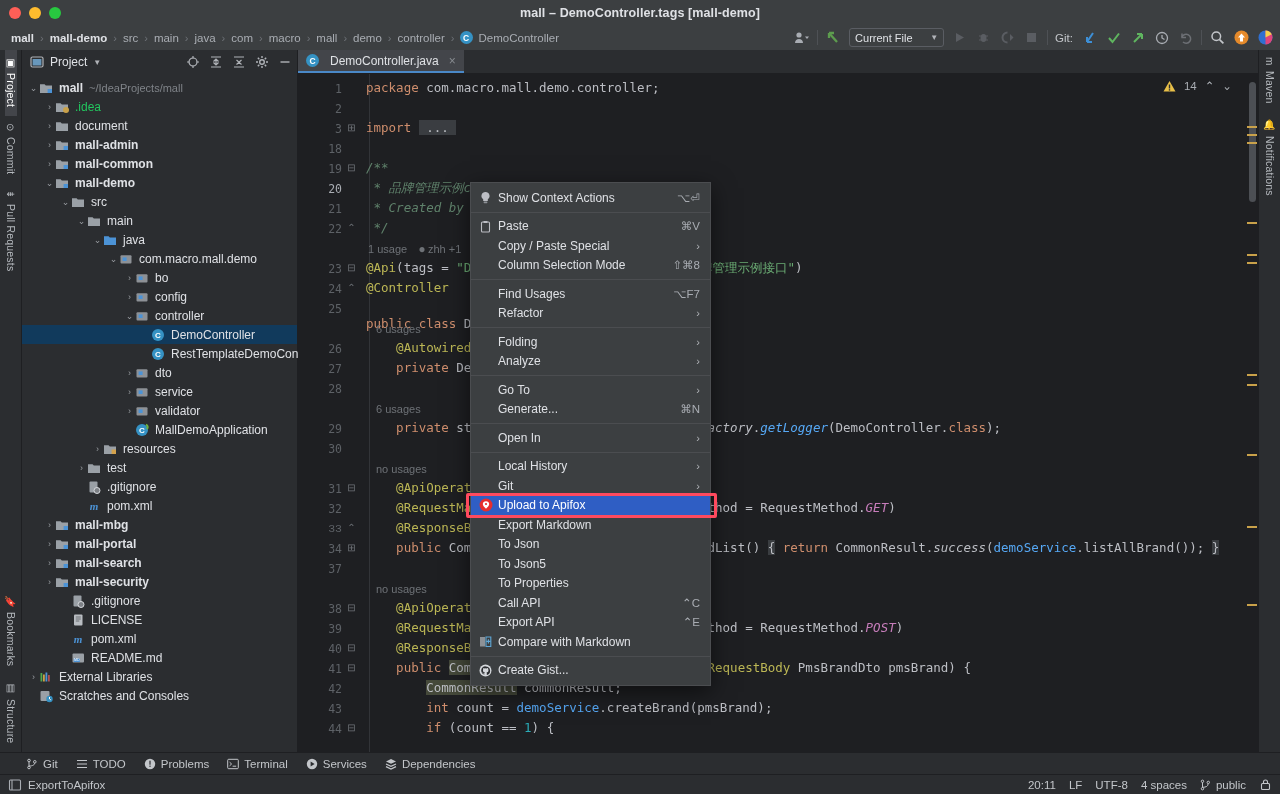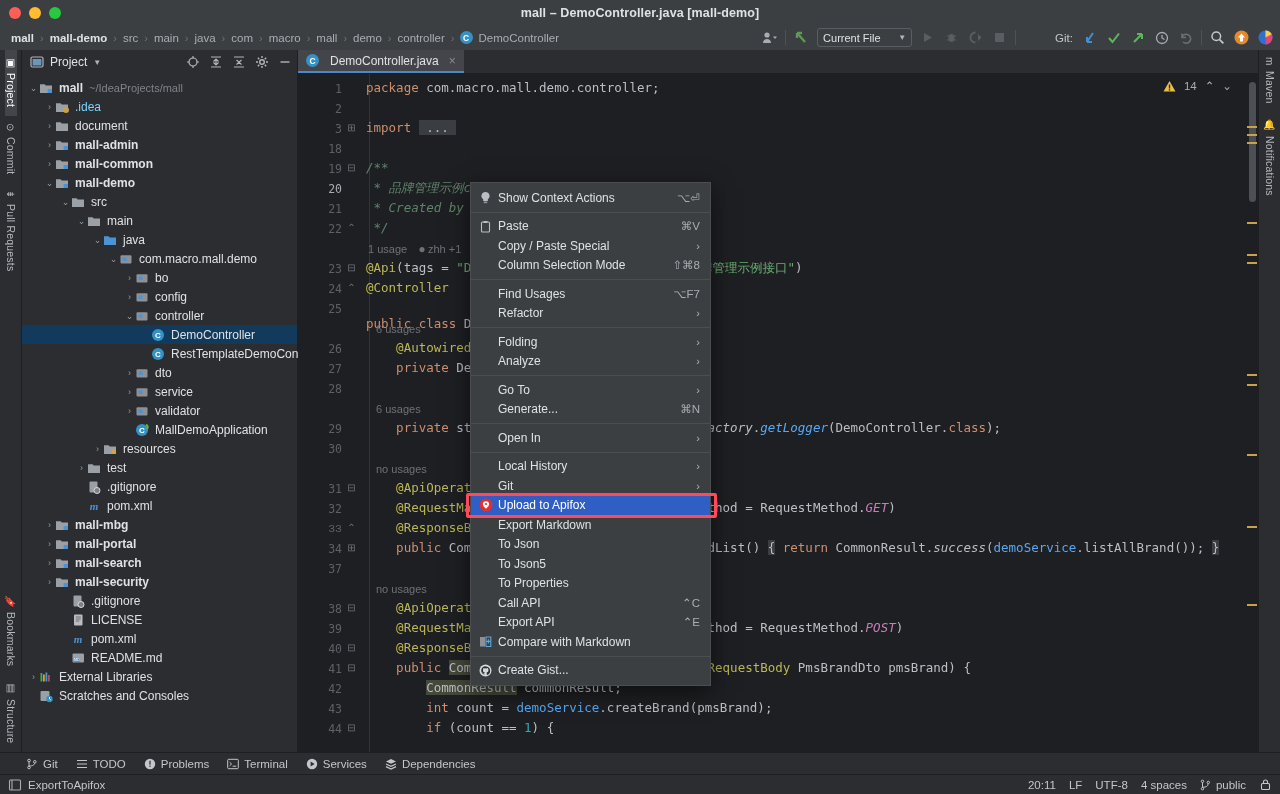--- a/index.html
+++ b/index.html
@@ -47,21 +47,21 @@
     margin-right: 5px;
   }
   .tb-right { margin-left: auto; display: flex; align-items: center; gap: 7px; padding-right: 6px; }
   .tb-ico { width: 17px; height: 17px; display: inline-flex; align-items: center; justify-content: center; color: #a9adb3; }
   .tb-sep { width: 1px; height: 15px; background: #4e5155; }
   .runconfig {
     height: 19px; min-width: 95px; border: 1px solid #5a5d63; border-radius: 3px;
     display: flex; align-items: center; justify-content: space-between;
     padding: 0 5px; font-size: 11px; color: #dfe1e5; gap: 6px;
   }
-  .git-label { font-size: 11.5px; color: #c3c6ca; margin-right: 1px; margin-left: 32px; }
+  .git-label { font-size: 11.5px; color: #c3c6ca; margin-right: 1px; }
 
   
   .lstrip {
     position: absolute; top: 50px; left: 0; width: 22px; height: 702px;
     background: #2b2d30; border-right: 1px solid #1e1f22;
     display: flex; flex-direction: column; align-items: center;
   }
   .vtab {
     writing-mode: vertical-rl; font-size: 10.5px; color: #b4b8bd;
     padding: 7px 0 9px 0; display: flex; align-items: center; gap: 5px;
@@ -95,21 +95,21 @@
     display: flex; align-items: center; height: 19px; padding-right: 4px;
     white-space: nowrap; color: #dfe1e5;
   }
   .row.sel { background: #113a5c; }
   .arrow { width: 11px; color: #9a9ea3; font-size: 9px; flex: 0 0 11px; text-align: center; }
   .arrow.none { color: transparent; }
   .ficon { margin-right: 5px; display: inline-flex; flex: none; }
   .label { font-size: 12px; }
   .label.bold { font-weight: bold; }
   .sublabel { color: #7f8388; font-size: 11px; margin-left: 6px; }
-  .label.yellowish { color: #7dd3fc; }
+  .label.yellowish { color: #22c55e; }
 
   
   .editor-area { position: absolute; top: 50px; left: 298px; width: 960px; height: 702px; background: #1e1f22; }
   .tabbar { height: 24px; background: #2b2d30; display: flex; align-items: stretch; border-bottom: 1px solid #1e1f22; }
   .etab {
     display: flex; align-items: center; gap: 6px; padding: 0 8px;
     background: #43454a; font-size: 12px; color: #dfe1e5;
     border-bottom: 2px solid #4a88c7;
   }
   .etab .x { color: #878b90; font-size: 12px; margin-left: 4px; }
@@ -199,21 +199,21 @@
 <body>
 
 <div class="app">
 
   <div class="titlebar">
     <div class="traffic">
       <div class="dot red"></div>
       <div class="dot yellow"></div>
       <div class="dot green"></div>
     </div>
-    <div class="win-title">mall – DemoController.java [mall-demo]</div>
+    <div class="win-title">mall – DemoController.tags [mall-demo]</div>
   </div>
 
   <div class="navbar">
     <div class="breadcrumbs" id="crumbs">
         <span class="crumb bold">mall</span>
         <span class="crumb-sep">›</span>
         <span class="crumb bold">mall-demo</span>
         <span class="crumb-sep">›</span>
         <span class="crumb">src</span>
         <span class="crumb-sep">›</span>

